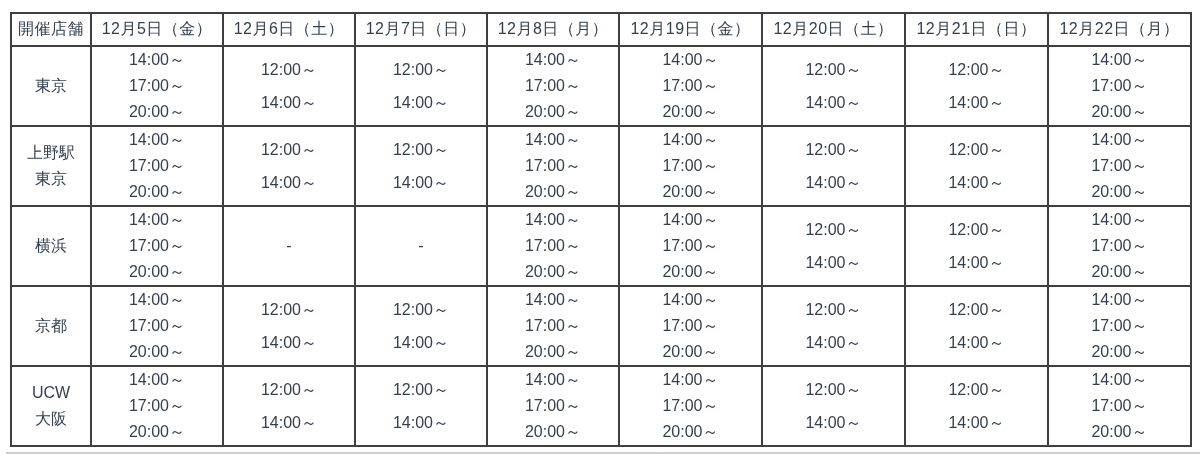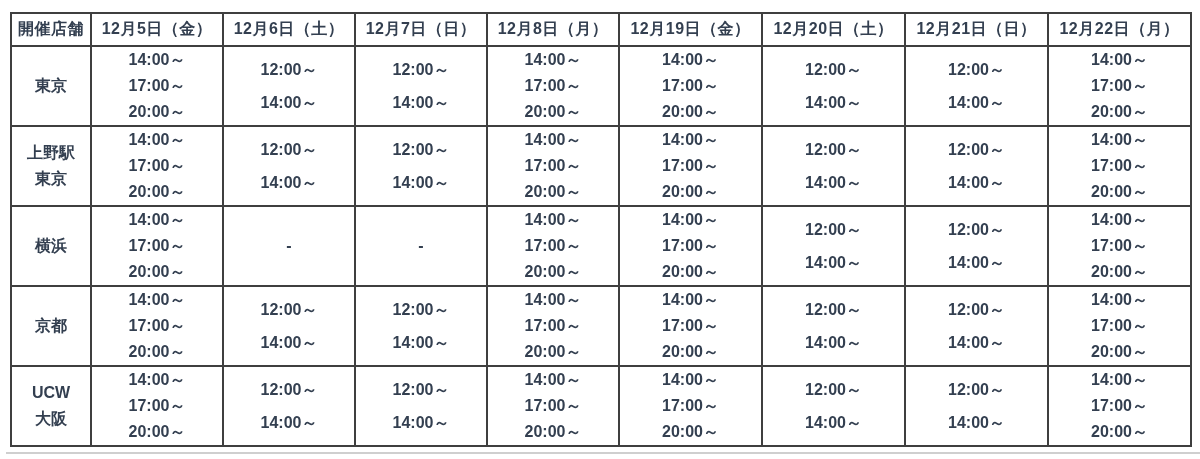--- a/index.html
+++ b/index.html
@@ -24,21 +24,21 @@
     left: 10px;
     top: 12px;
     width: 1180px;
     border-collapse: collapse;
     table-layout: fixed;
   }
   .schedule th, .schedule td {
     border: 2px solid var(--border);
     text-align: center;
     vertical-align: middle;
-    font-weight: bold;
+    font-weight: normal;
     font-size: 16px;
     padding: 0;
     color: var(--text);
   }
   .schedule thead th {
     height: 33px;
     letter-spacing: 0.5px;
   }
   .schedule tbody tr { height: 80px; }
   .cell-lines-3 .time-line { line-height: 26px; }

